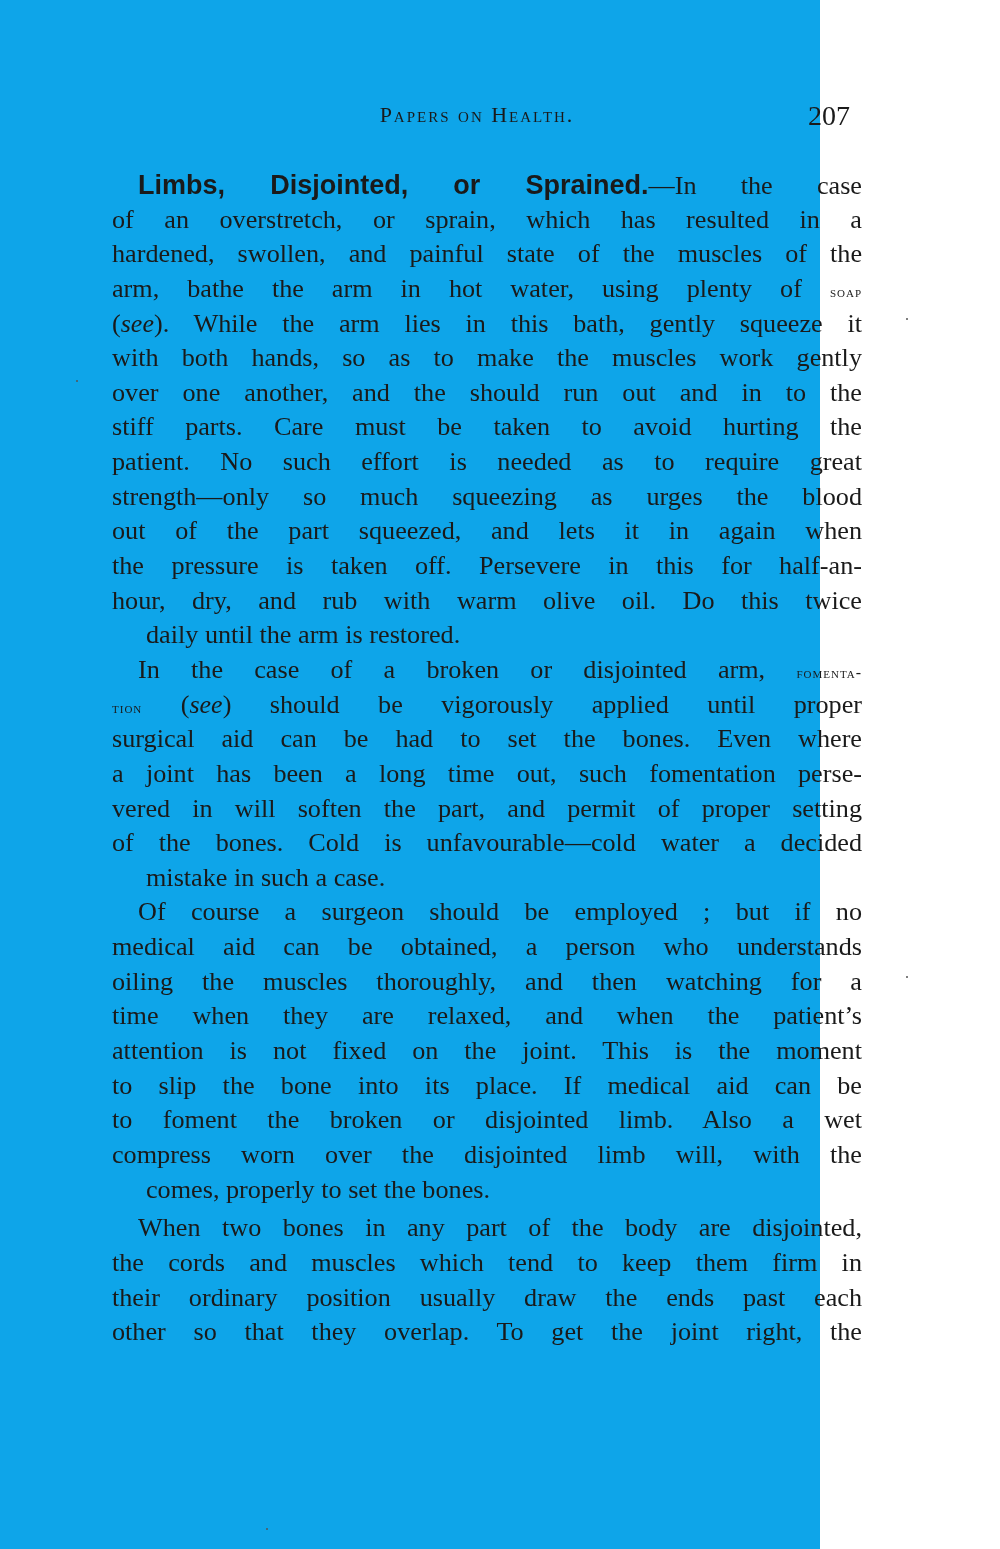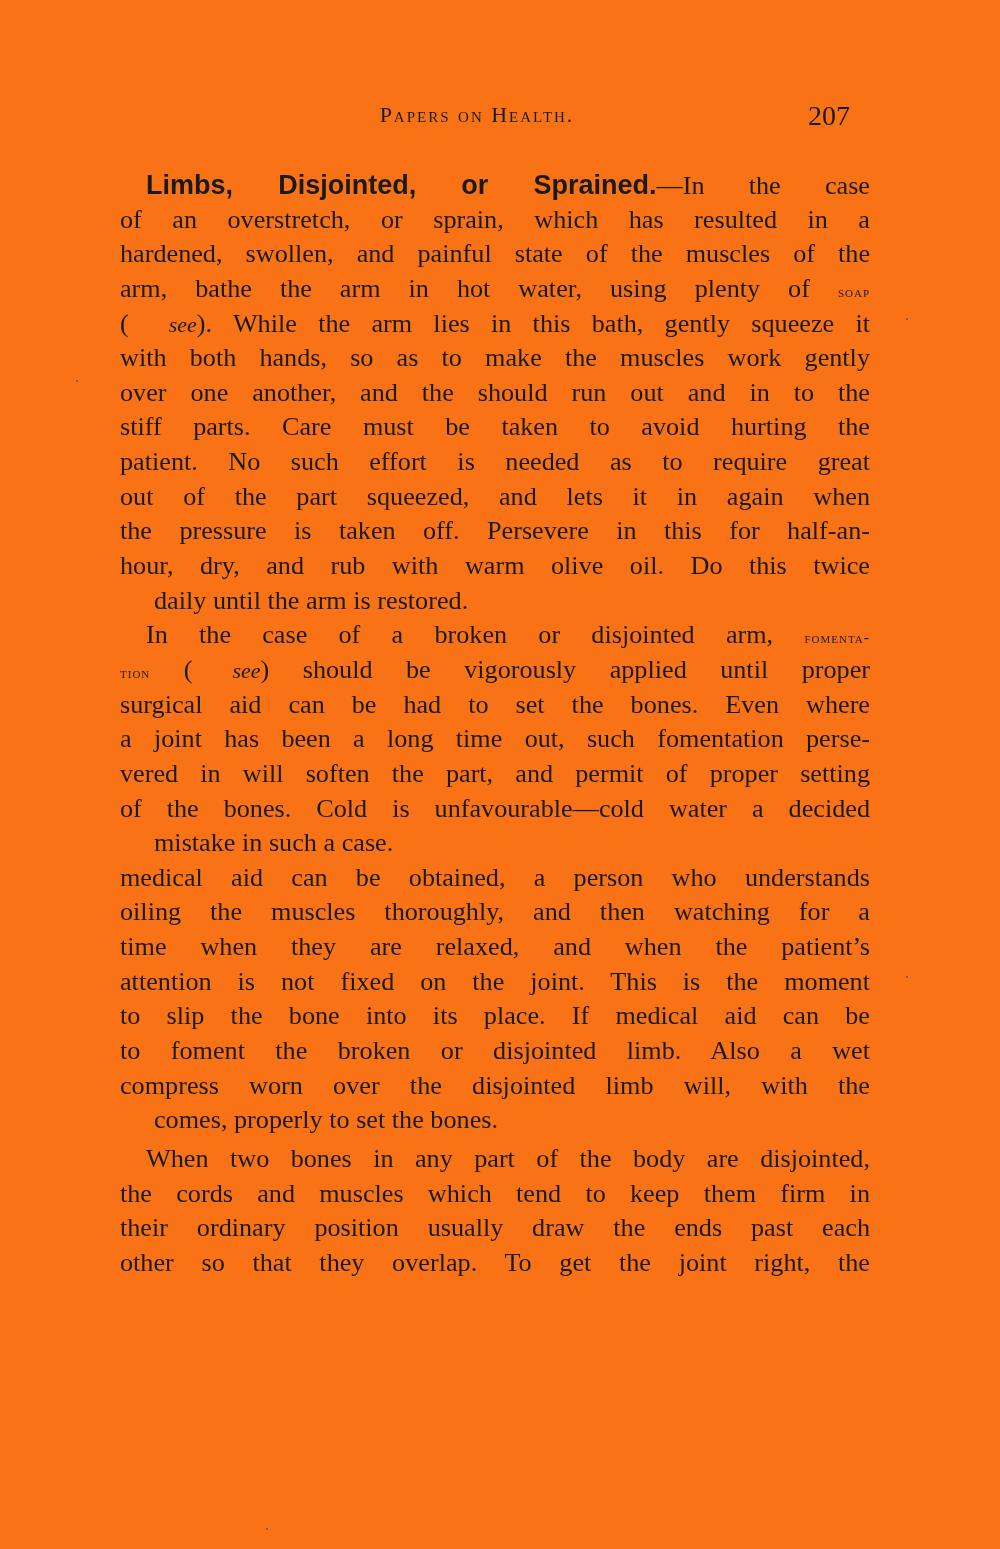--- a/index.html
+++ b/index.html
@@ -1,27 +1,27 @@
 <!DOCTYPE html>
 <html><head>
   <meta charset="utf-8">
   <style>
     html, body { margin: 0; padding: 0; background: #ffffff; }
     body { width: 1000px; height: 1549px; position: relative; overflow: hidden; color: #1a1a1a; }
-    .page { position: absolute; left: 0; top: 0; width: 1000px; height: 1549px; background: #f97316; }
+    .page { position: absolute; left: 0; top: 0; width: 820px; height: 1549px; background: #0ea5e9; }
     .header { position: absolute; top: 100px; left: 104px; width: 746px; height: 36px; font-family: "Liberation Serif", serif; }
     .running-title { position: absolute; left: 0; right: 0; text-align: center; font-size: 22px; letter-spacing: 2px; font-variant: small-caps; top: 2px; }
     .page-number { position: absolute; right: 0; top: 0; font-size: 28px; font-family: "Liberation Serif", serif; margin-left: 35px; }
-    .body-text { position: absolute; top: 168px; left: 120px; width: 750px; font-family: "Liberation Serif", serif; font-size: 26.2px; line-height: 34.65px; text-align: justify; }
+    .body-text { position: absolute; top: 168px; left: 112px; width: 750px; font-family: "Liberation Serif", serif; font-size: 26.2px; line-height: 34.65px; text-align: justify; }
     .line { display: block; white-space: nowrap; text-align-last: justify; text-align: justify; height: 34.65px; }
     .line.last { text-align-last: left; margin-left: 34px; }
     .indent { padding-left: 26px; }
     .heading { font-family: "Liberation Sans", sans-serif; font-weight: bold; font-size: 27px; }
     .sc { font-variant: small-caps; font-size: 16px; letter-spacing: 1px; }
-    .it { font-style: italic; font-size: 22px; margin-left: 40px; }
+    .it { font-style: italic; font-size: 26px; }
     .para-gap { height: 4px; }
     .speck { position: absolute; width: 2px; height: 2px; background: #555; border-radius: 1px; }
   </style>
 </head>
 <body>
 
 <div class="page">
 
   <div class="header">
     <span class="running-title">Papers on Health.</span>
@@ -33,37 +33,39 @@
     <div>
       <span class="line indent"><span class="heading">Limbs, Disjointed, or Sprained.</span><span>—In the case</span></span>
       <span class="line">of an overstretch, or sprain, which has resulted in a</span>
       <span class="line">hardened, swollen, and painful state of the muscles of the</span>
       <span class="line"><span>arm, bathe the arm in hot water, using plenty of </span><span class="sc">soap</span></span>
       <span class="line">(<span class="it">see</span><span>). While the arm lies in this bath, gently squeeze it</span></span>
       <span class="line">with both hands, so as to make the muscles work gently</span>
       <span class="line">over one another, and the should run out and in to the</span>
       <span class="line">stiff parts. Care must be taken to avoid hurting the</span>
       <span class="line">patient. No such effort is needed as to require great</span>
+      <span class="line">strength—only so much squeezing as urges the blood</span>
       <span class="line">out of the part squeezed, and lets it in again when</span>
       <span class="line">the pressure is taken off. Persevere in this for half-an-</span>
       <span class="line">hour, dry, and rub with warm olive oil. Do this twice</span>
       <span class="line last">daily until the arm is restored.</span>
     </div>
 
     <div>
       <span class="line indent"><span>In the case of a broken or disjointed arm, </span><span class="sc">fomenta-</span></span>
       <span class="line"><span class="sc">tion</span> (<span class="it">see</span>)<span> should be vigorously applied until proper</span></span>
       <span class="line">surgical aid can be had to set the bones. Even where</span>
       <span class="line">a joint has been a long time out, such fomentation perse-</span>
       <span class="line">vered in will soften the part, and permit of proper setting</span>
       <span class="line">of the bones. Cold is unfavourable—cold water a decided</span>
       <span class="line last">mistake in such a case.</span>
     </div>
 
     <div>
+      <span class="line indent">Of course a surgeon should be employed ; but if no</span>
       <span class="line">medical aid can be obtained, a person who understands</span>
       <span class="line">oiling the muscles thoroughly, and then watching for a</span>
       <span class="line">time when they are relaxed, and when the patient’s</span>
       <span class="line">attention is not fixed on the joint. This is the moment</span>
       <span class="line">to slip the bone into its place. If medical aid can be</span>
       <span class="line">to foment the broken or disjointed limb. Also a wet</span>
       <span class="line">compress worn over the disjointed limb will, with the</span>
       <span class="line last">comes, properly to set the bones.</span>
     </div>
 

